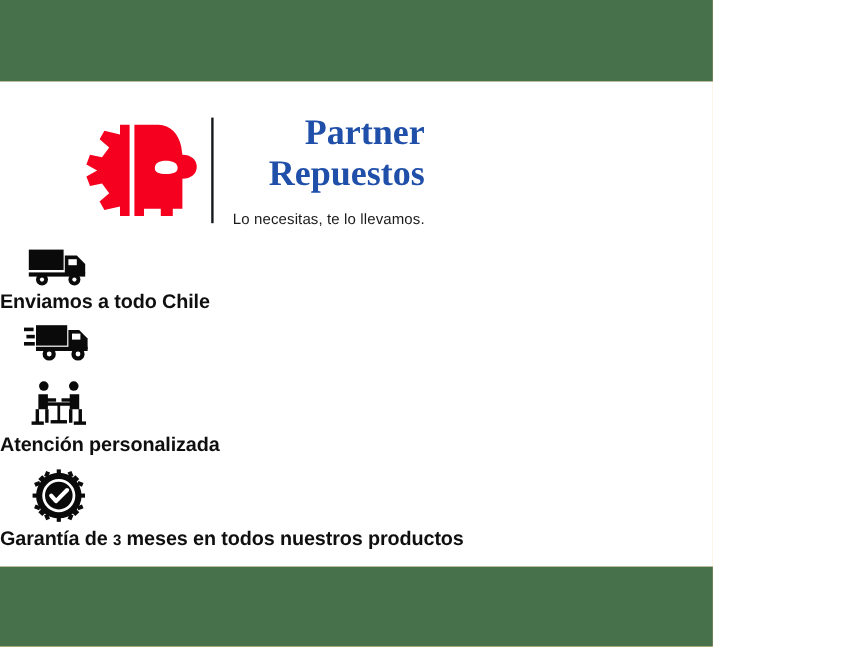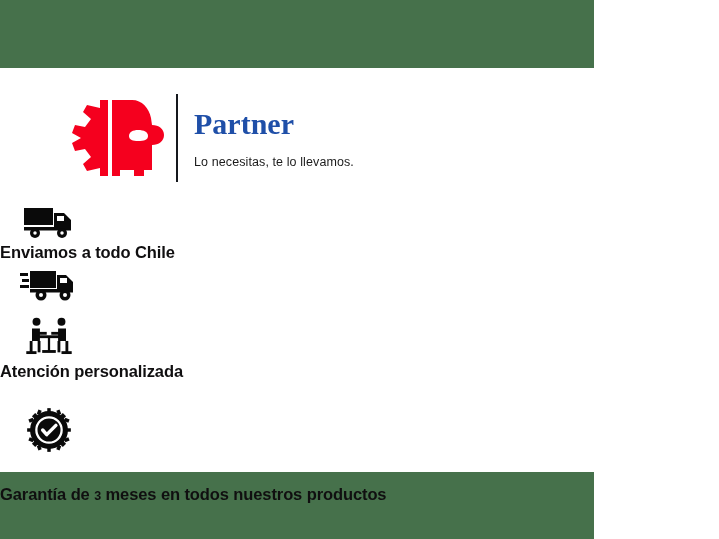--- a/index.html
+++ b/index.html
@@ -9,20 +9,21 @@
   }
   body {
     font-family: "Liberation Sans", sans-serif;
   }
   .page {
     position: relative;
     width: 594px;
     height: 539px;
     background: #fdba74;
     overflow: hidden;
+    text-align: right;
   }
   .band {
     position: absolute;
     left: 0;
     width: 719px;
     background: #46714b;
   }
   .band-top { top: 0; height: 68px; }
   .band-bottom { top: 472px; height: 67px; }
 
@@ -115,21 +116,21 @@
     font-size: 12.5px;
     letter-spacing: 0px;
   }
   .tiny-num {
     font-size: 12.5px;
   }
 
   .row-1 { top: 0px; }
   .row-2 { top: 62px; }
   .row-3 { top: 113px; }
-  .row-4 { top: 204px; gap: 28px; }
+  .row-4 { top: 187px; }
 
   .row-1 .feature-icon svg { width: 52px; height: 36px; }
   .row-2 .feature-icon svg { width: 58px; height: 38px; }
   .row-3 .feature-icon svg { width: 50px; height: 42px; }
   .row-4 .feature-icon svg { width: 46px; height: 46px; }
 </style>
 </head>
 <body>
 
 <div class="page">
@@ -149,20 +150,21 @@
         <path fill="#f5001e" d="M56 6 L76 6 C86 6 93 14 95 24 L96 31 C103 31 108 35 108 41 C108 47 103 51 96 51
                                  L96 76 L88 76 L88 82 L78 82 L78 76 L64 76 L64 82 L56 82 Z"></path>
 
         <path fill="#ffffff" d="M73 42 C73 38 77 36 82 36 C88 36 92 38 92 42 C92 46 88 47 82 47 C77 47 73 46 73 42 Z"></path>
       </svg>
 
       <div class="logo-divider"></div>
 
       <div class="logo-text">
         <div class="brand-line">Partner</div>
+        <div class="brand-line">Repuestos</div>
         <div class="brand-tagline">Lo necesitas, te lo llevamos.</div>
       </div>
     </div>
 
     <div class="features">
 
       <div class="feature-row row-1">
         <div class="feature-icon">
           <svg viewBox="0 0 104 72">
             <rect x="2" y="10" width="58" height="34" fill="#0a0a0a"></rect>

